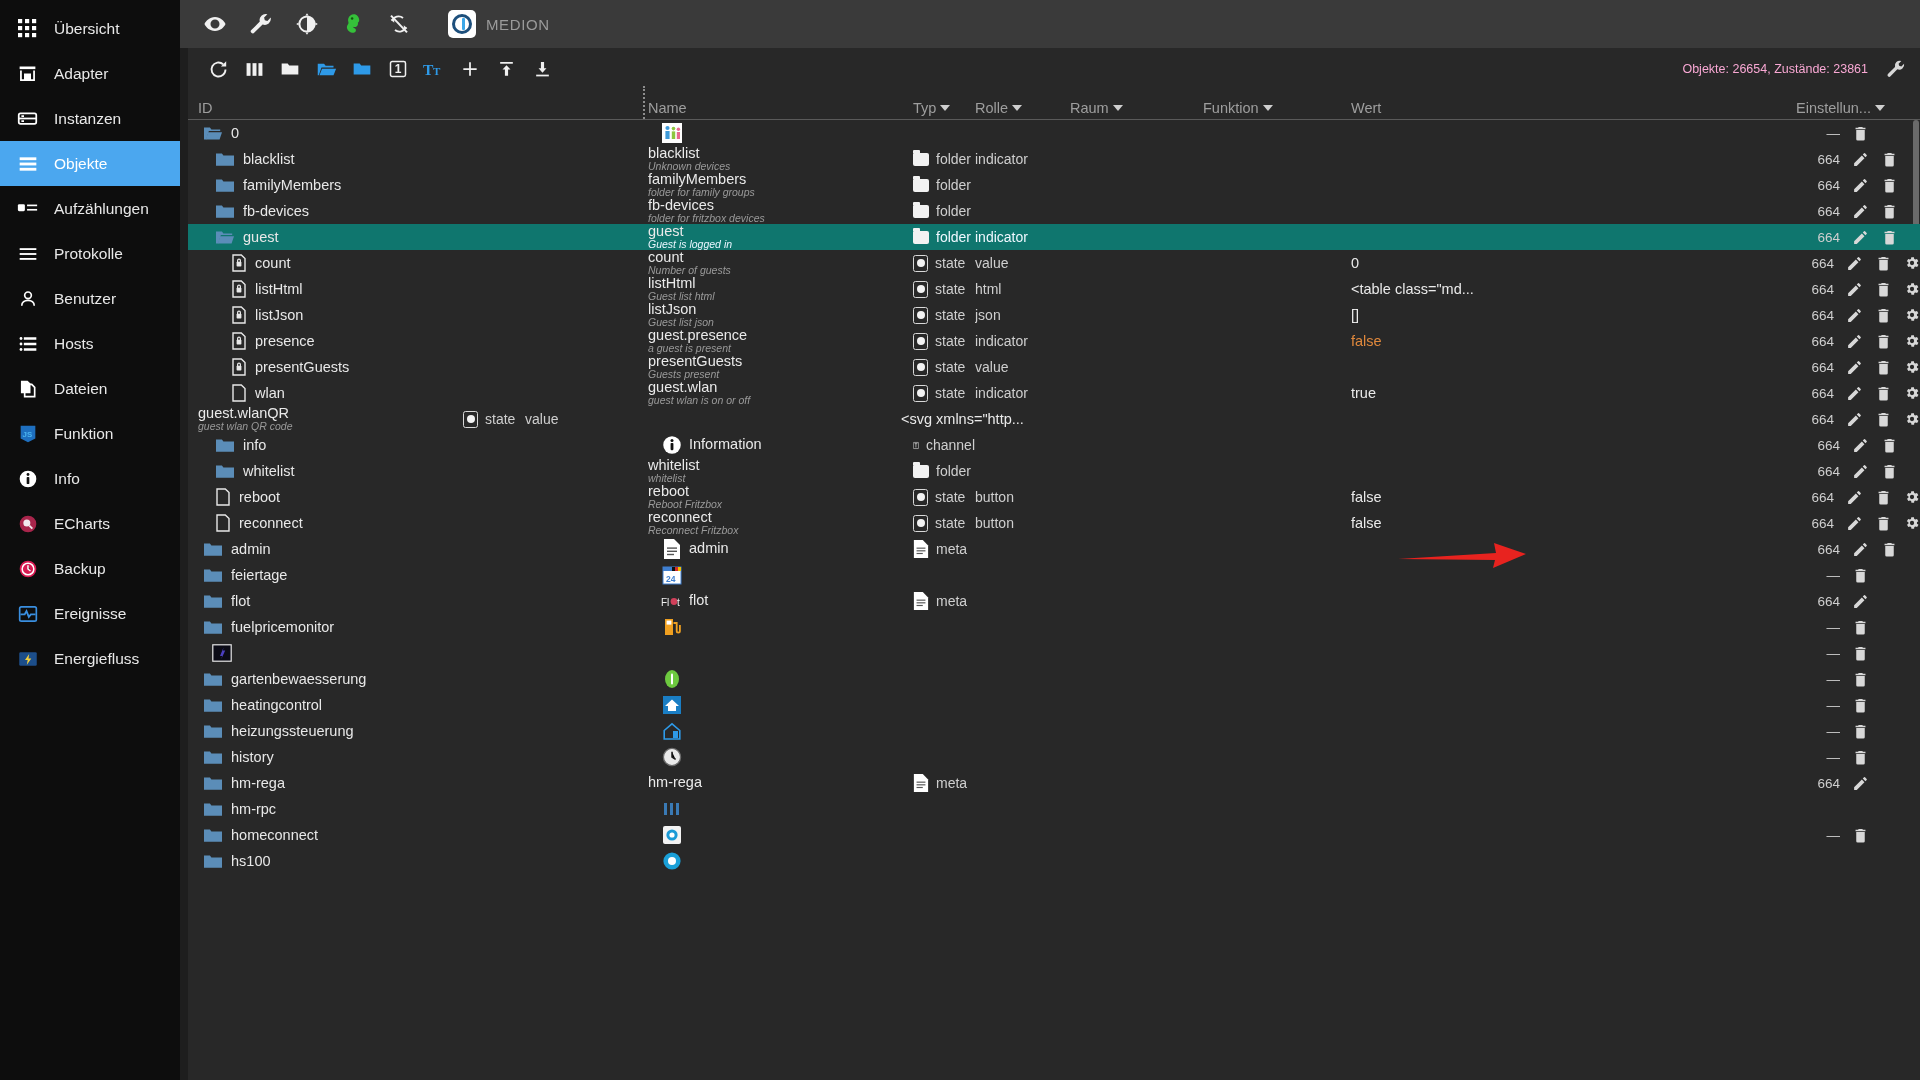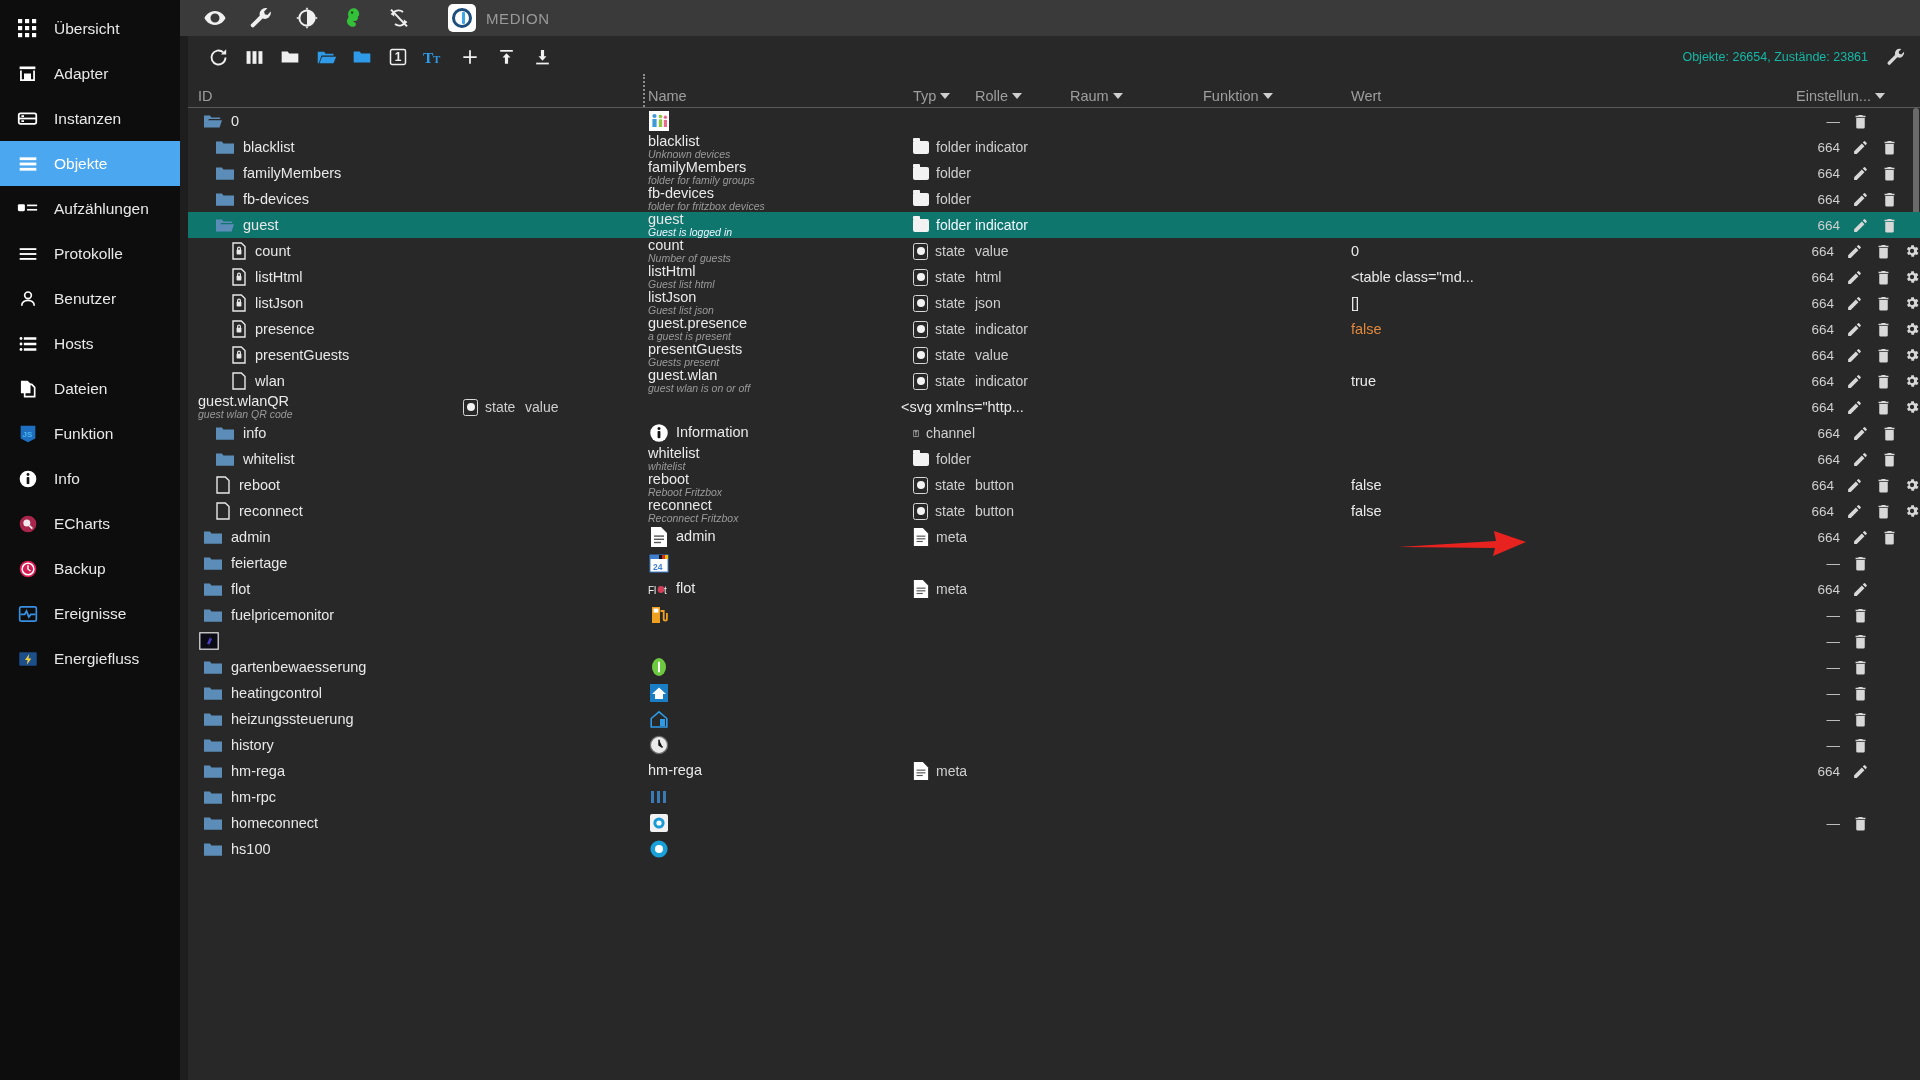--- a/index.html
+++ b/index.html
@@ -50,21 +50,21 @@
     width: 22px; height: 22px; flex: 0 0 22px;
     display: flex; align-items: center; justify-content: flex-end;
   }
   .sb-ico svg { display: block; }
   .sb-label { white-space: nowrap; }
 
   
   .main { flex: 1; display: flex; flex-direction: column; min-width: 0; background: #1e1e1e; }
 
   .topbar {
-    height: 36px; background: #3a3a3a;
+    height: 48px; background: #3a3a3a;
     display: flex; align-items: center; gap: 20px;
     padding: 0 0 0 22px;
   }
   .tb-ico { width: 26px; height: 26px; display: flex; align-items: center; justify-content: center; cursor: pointer; }
   .host-chip { display: flex; align-items: center; gap: 10px; margin-left: 16px; }
   .host-logo {
     width: 28px; height: 28px; background: #fff; border-radius: 5px;
     display: flex; align-items: center; justify-content: center;
   }
   .host-logo .hl-ring {
@@ -83,21 +83,21 @@
   .toolbar {
     height: 42px; display: flex; align-items: center; gap: 0;
     padding: 0 8px 0 12px; position: relative; flex: 0 0 42px;
   }
   .tool-btn {
     width: 36px; height: 36px; display: flex; align-items: center; justify-content: center;
     cursor: pointer;
   }
   .obj-counts {
     position: absolute; right: 52px; top: 50%; transform: translateY(-50%);
-    color: #14b8a6; font-size: 12.5px; white-space: nowrap; margin-left: 29px;
+    color: #f9a8d4; font-size: 12.5px; white-space: nowrap; margin-left: 29px;
   }
   .tool-right {
     position: absolute; right: 10px; top: 50%; transform: translateY(-50%);
     width: 28px; height: 28px; display: flex; align-items: center; justify-content: center; cursor: pointer;
   }
 
   
   .thead {
     display: flex; align-items: flex-end; height: 30px;
     padding-left: 10px; color: #9e9e9e; font-size: 14.5px;
@@ -151,21 +151,21 @@
   .acl { color: #cfcfcf; font-size: 13.5px; width: 34px; text-align: right; }
   .ic-pencil, .ic-trash, .ic-gear { cursor: pointer; display:flex; align-items:center; }
 
   .folder-ico { width: 18px; height: 15px; flex: 0 0 18px; }
   .file-ico { width: 14px; height: 18px; flex: 0 0 14px; }
 
   .ind-6 { padding-left: 6px; }
   .ind-1 { padding-left: 18px; }
   .ind-2 { padding-left: 34px; }
 
-  .name-icon { width: 22px; height: 22px; flex: 0 0 22px; display:flex; align-items:center; justify-content:center; }
+  .name-icon { width: 22px; height: 22px; flex: 0 0 22px; display:flex; align-items:center; justify-content:center;margin-left:13px; }
 
   .typ-state-box {
     width: 15px; height: 17px; border: 1.6px solid #d8d8d8; border-radius: 2.5px;
     display: flex; align-items: center; justify-content: center; flex: 0 0 15px;
   }
   .typ-state-dot { width: 8px; height: 8px; border-radius: 50%; background: #f2f2f2; }
   .typ-folder {
     width: 16px; height: 13px; background: #f2f2f2; border-radius: 1px 2px 2px 2px;
     position: relative; flex: 0 0 16px;
   }

